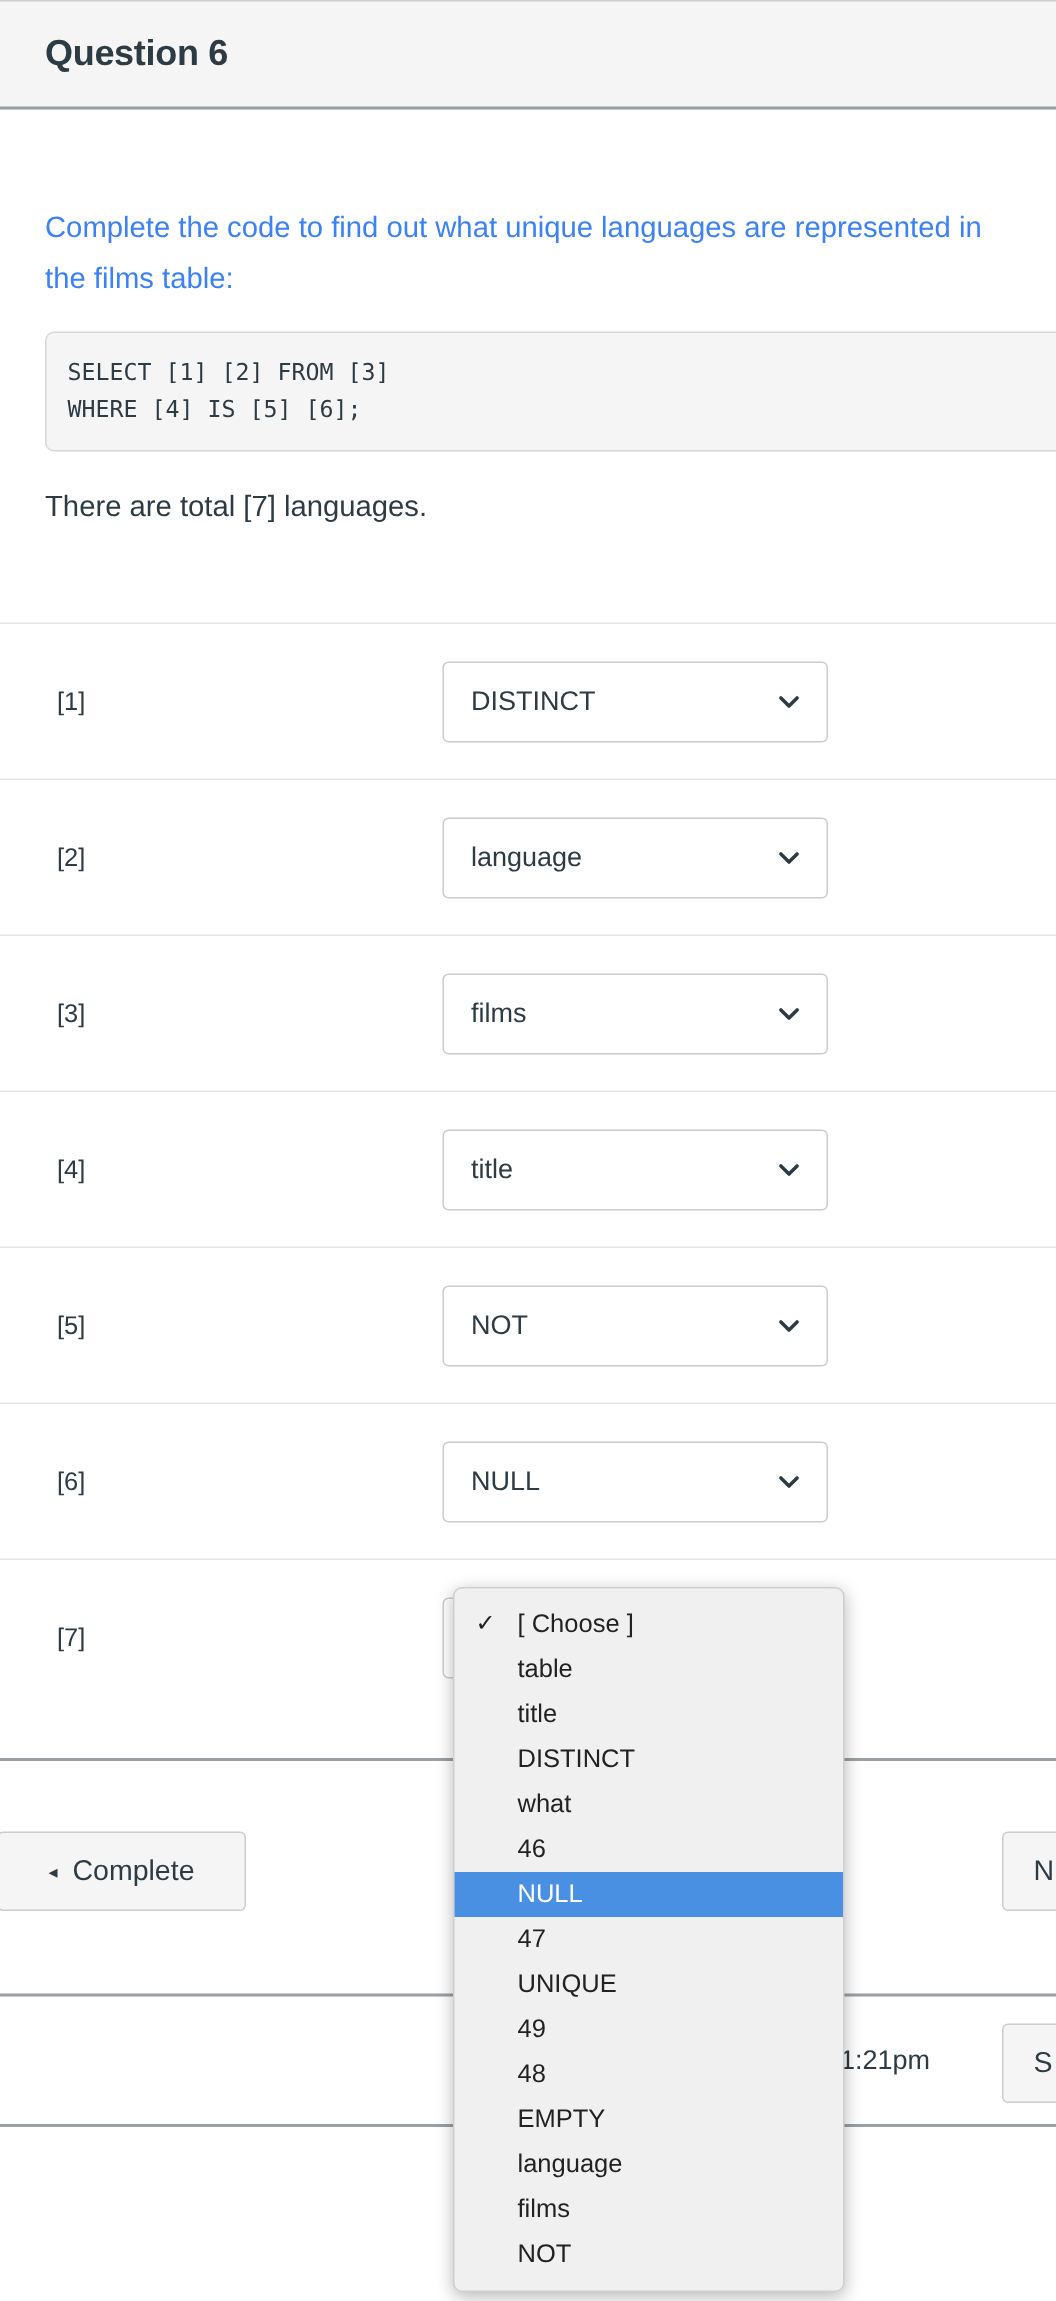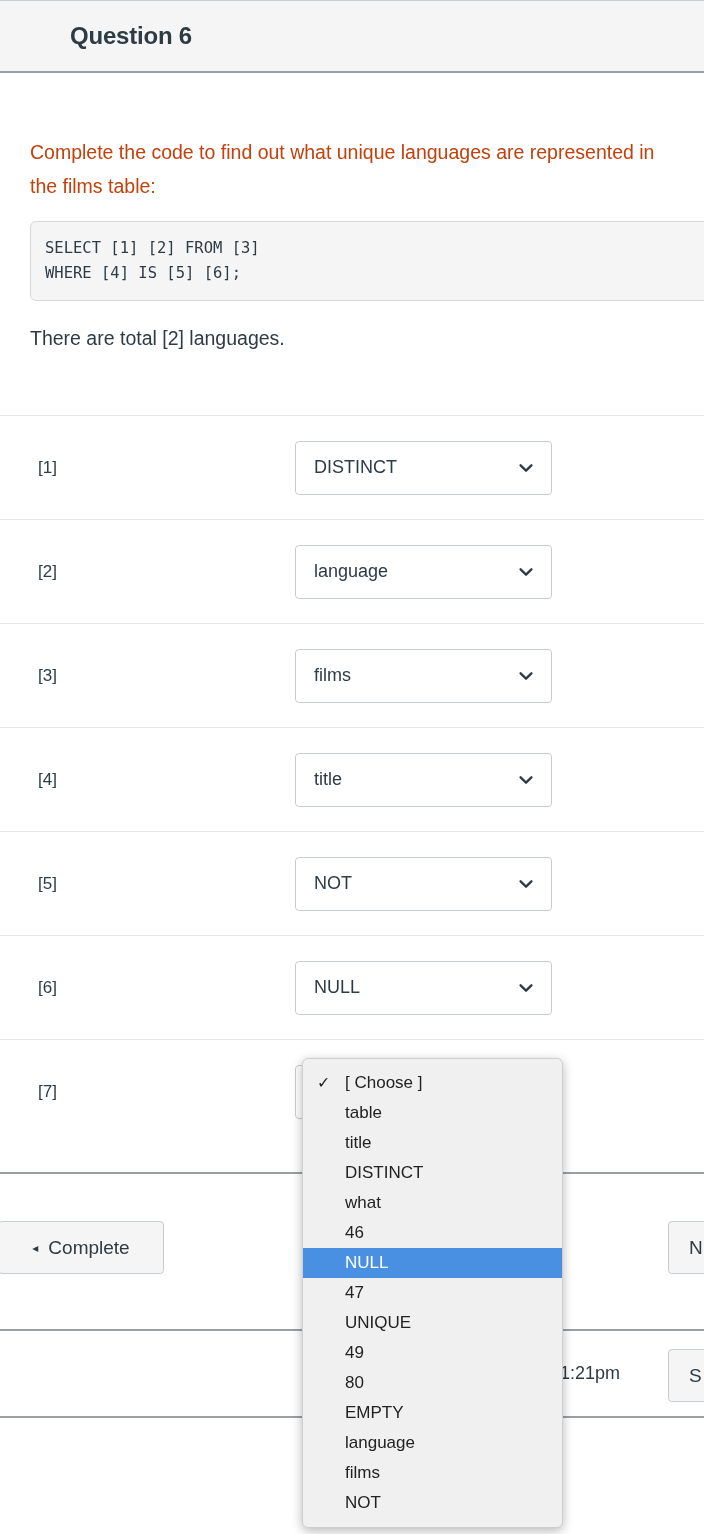--- a/index.html
+++ b/index.html
@@ -21,42 +21,41 @@
   
   .q-header {
     position: absolute;
     left: 0; top: 0;
     width: 704px; height: 73px;
     background: #f5f5f5;
     border-top: 1px solid #c7cdd1;
     border-bottom: 2px solid #9a9fa3;
     display: flex;
     align-items: center;
-    padding-left: 40px;
   }
   .q-header-title {
     margin-left: 30px;
     font-size: 24px;
     font-weight: bold;
     letter-spacing: -0.2px;
     color: #2d3b45;
   }
 
   
   .q-body {
     position: absolute;
     left: 0; top: 73px;
     width: 704px;
   }
   .q-prompt {
     margin: 0;
     padding: 62px 40px 0 30px;
     font-size: 19.5px;
     line-height: 34px;
-    color: #c2410c;
+    color: #3b82f6;
   }
   .code-block {
     margin: 18px 0 0 30px;
     width: 700px;
     background: #f5f5f5;
     border: 1px solid #d8d8d8;
     border-radius: 6px;
     padding: 14px 0 14px 14px;
     font-family: "DejaVu Sans Mono", "Liberation Mono", monospace;
     font-size: 15.5px;
@@ -205,21 +204,21 @@
 <div id="page">
 
   <div class="q-header">
     <div class="q-header-title">Question 6</div>
   </div>
 
   <div class="q-body">
     <p class="q-prompt">Complete the code to find out what unique languages are represented in the films table:</p>
     <div class="code-block">SELECT [1] [2] FROM [3]
 WHERE [4] IS [5] [6];</div>
-    <p class="q-after">There are total [2] languages.</p>
+    <p class="q-after">There are total [7] languages.</p>
   </div>
 
   <div class="answers">
 
     <div class="answer-row">
       <div class="answer-label">[1]</div>
       <div class="select-wrap">
         <div class="select-box">
           <span class="select-value">DISTINCT</span>
           <svg class="chev" viewBox="0 0 20 20">
@@ -324,20 +323,20 @@
       <div class="dd-item"><span class="dd-check">✓</span><span>[ Choose ]</span></div>
       <div class="dd-item"><span>table</span></div>
       <div class="dd-item"><span>title</span></div>
       <div class="dd-item"><span>DISTINCT</span></div>
       <div class="dd-item"><span>what</span></div>
       <div class="dd-item"><span>46</span></div>
       <div class="dd-item sel" style="background: rgb(74, 144, 226);"><span>NULL</span></div>
       <div class="dd-item"><span>47</span></div>
       <div class="dd-item"><span>UNIQUE</span></div>
       <div class="dd-item"><span>49</span></div>
-      <div class="dd-item"><span>80</span></div>
+      <div class="dd-item"><span>48</span></div>
       <div class="dd-item"><span>EMPTY</span></div>
       <div class="dd-item"><span>language</span></div>
       <div class="dd-item"><span>films</span></div>
       <div class="dd-item"><span>NOT</span></div>
     </div>
 
 </div>
 
 </body></html>

